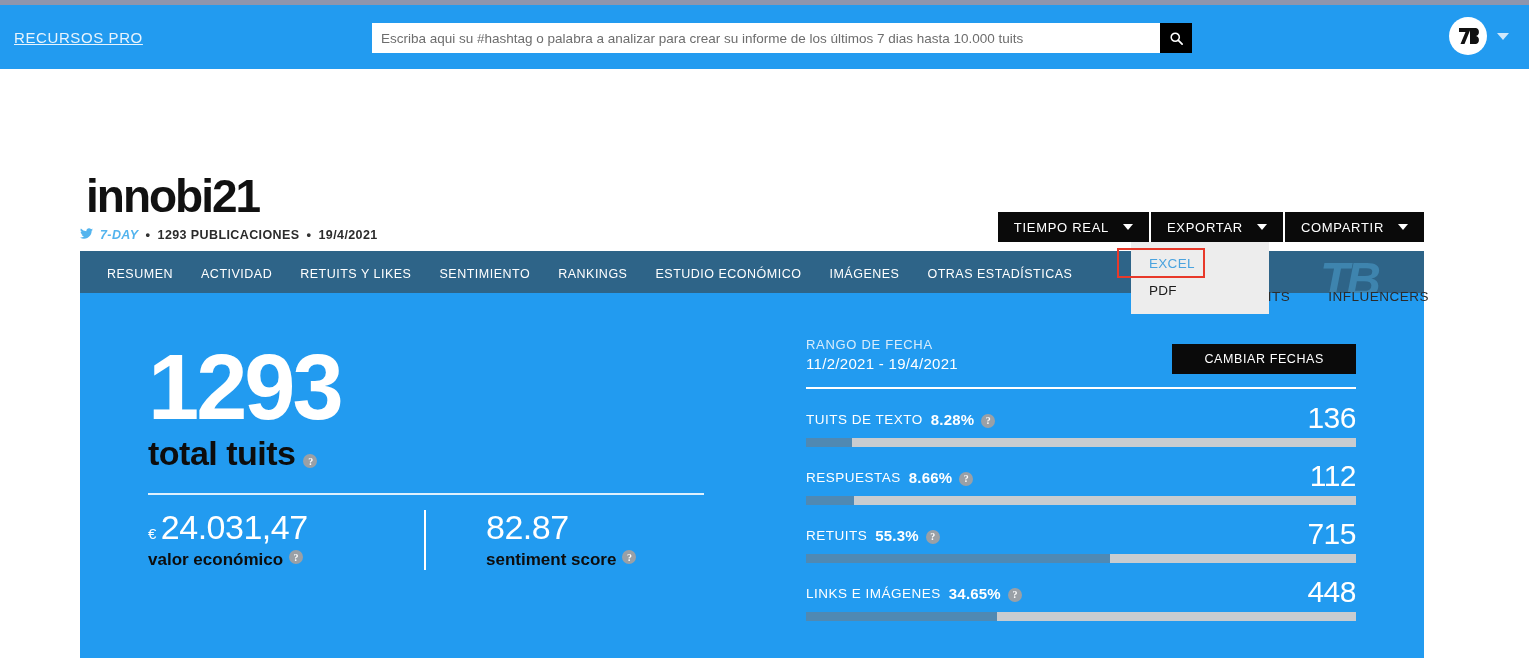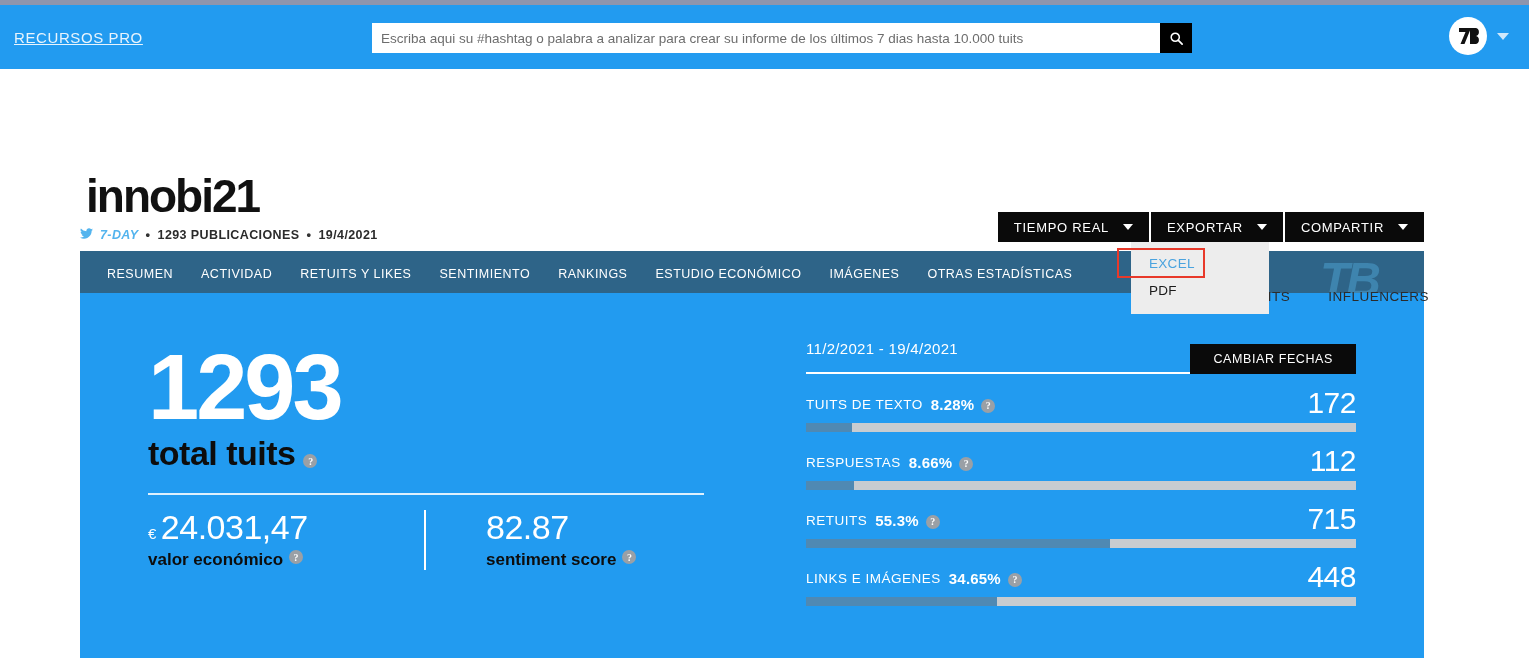--- a/index.html
+++ b/index.html
@@ -275,21 +275,21 @@
   .range-label {
     font-size: 13px; color: #d8ecfb; letter-spacing: .7px;
   }
   .range-dates {
     font-size: 15px; color: #ffffff; margin-top: 3px; letter-spacing: .3px;
   }
   .change-dates-btn {
     position: absolute;
     right: 0; top: 7px;
     background: #0a0a0a; color: #fff;
-    padding: 8px 23px;
+    padding: 8px 32px;
     font-size: 12.5px; letter-spacing: .6px;
     cursor: pointer;
   }
   .range-rule {
     height: 2px; background: #ffffff;
     margin-top: 15px;
   }
 
   .stat { margin-top: 22px; position: relative; }
   .stat-head { display: flex; align-items: center; }
@@ -430,32 +430,33 @@
       </div>
       <div class="metric-name">
         <span>sentiment score</span>
         <span class="qmark">?</span>
       </div>
     </div>
   </div>
 
   <div class="right-col">
     <div>
+      <div class="range-label">RANGO DE FECHA</div>
       <div class="range-dates">11/2/2021 - 19/4/2021</div>
       <div class="change-dates-btn">CAMBIAR FECHAS</div>
       <div class="range-rule"></div>
     </div>
 
     <div class="stat">
       <div class="stat-head">
         <span class="stat-name">TUITS DE TEXTO</span>
         <span class="stat-pct">8.28%</span>
         <span class="qmark">?</span>
       </div>
-      <div class="stat-count">172</div>
+      <div class="stat-count">136</div>
       <div class="bar-track">
         <div class="bar-fill" style="width: 8.28%;"></div>
       </div>
     </div>
 
     <div class="stat">
       <div class="stat-head">
         <span class="stat-name">RESPUESTAS</span>
         <span class="stat-pct">8.66%</span>
         <span class="qmark">?</span>

